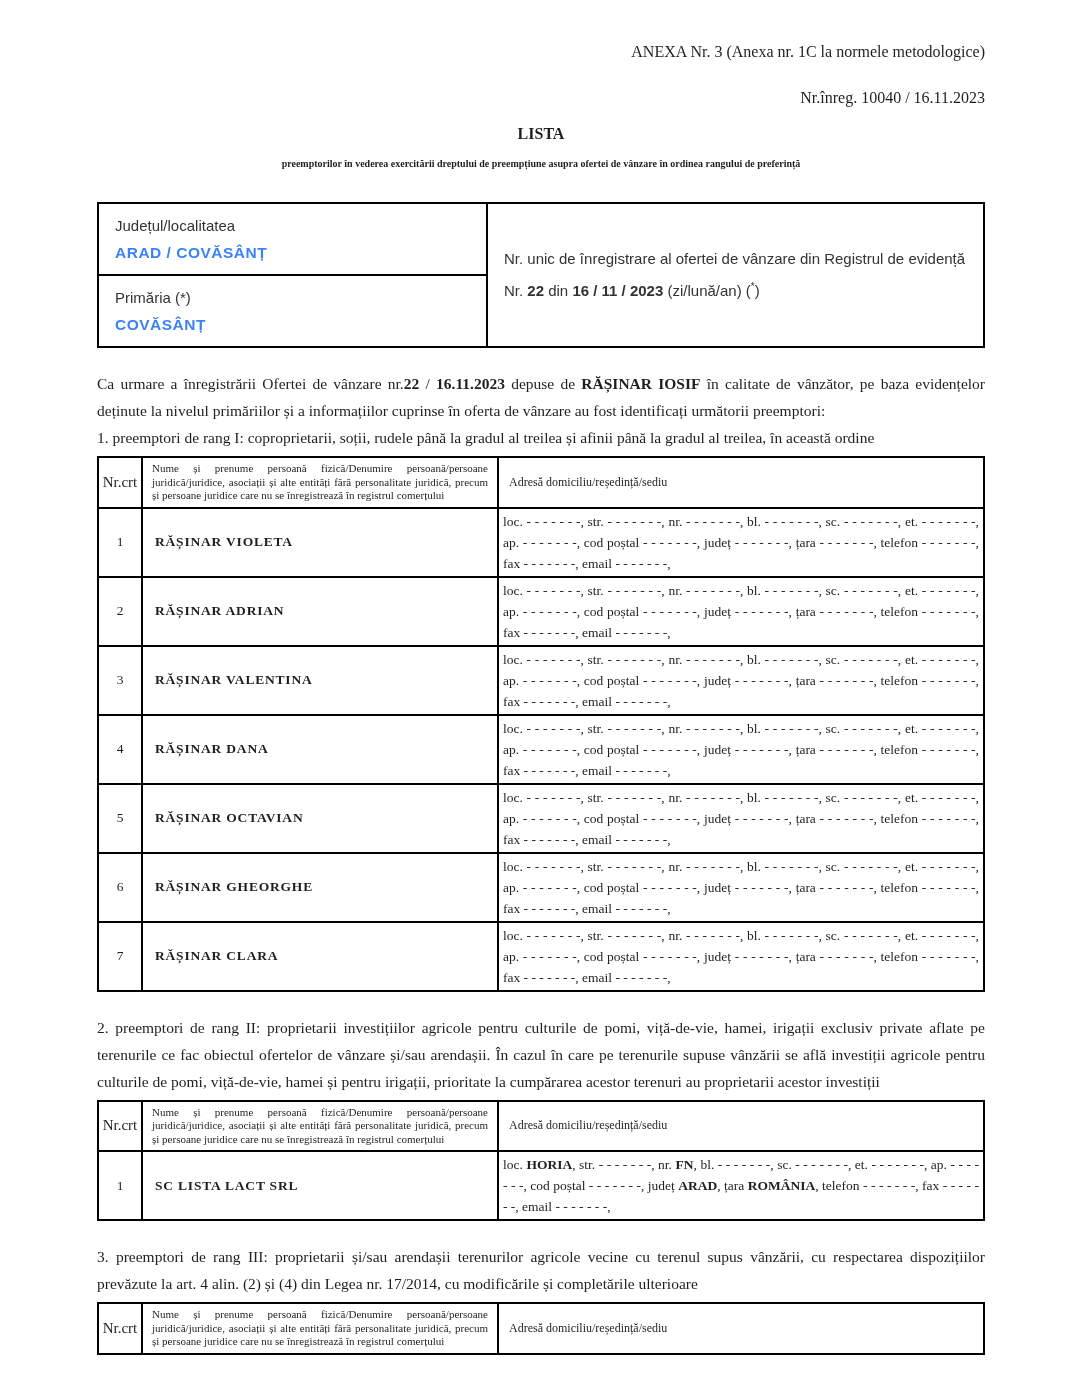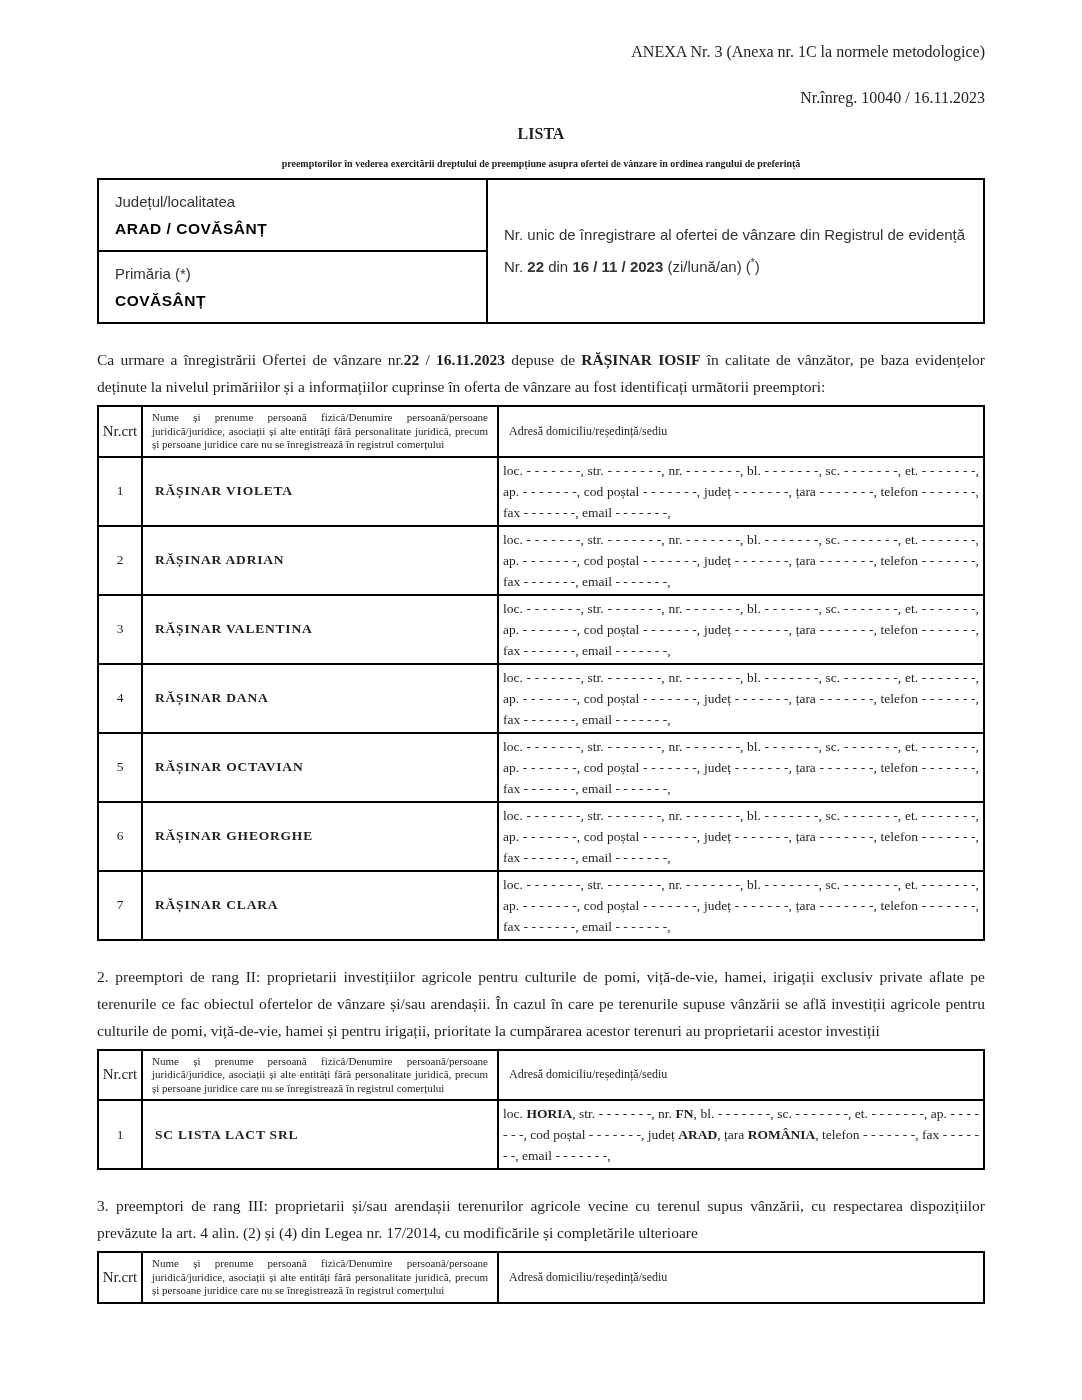--- a/index.html
+++ b/index.html
@@ -18,27 +18,28 @@
 
   .r-line { text-align: right; font-size: 16px; line-height: 20px; }
   .reg-line { margin-top: 26px; }
   .lista { margin-top: 15px; text-align: center; font-weight: bold; font-size: 16px; line-height: 22px; }
   .doc-title { margin-top: 4px; text-align: center; font-weight: bold; font-size: 10px; line-height: 29px; }
 
   
   .info-table {
     width: 100%;
     border-collapse: collapse;
+    margin-top: 24px;
     font-family: "Liberation Sans", sans-serif;
     color: #333333;
   }
   .info-table td { border: 2px solid #000; padding: 8px 16px; vertical-align: middle; }
   .info-left { width: 355px; }
   .info-label { font-size: 15px; line-height: 27px; }
-  .info-value { font-size: 15.5px; line-height: 27px; font-weight: bold; letter-spacing: 0.5px; color: #000000; }
+  .info-value { font-size: 15.5px; line-height: 27px; font-weight: bold; letter-spacing: 0.5px; color: #3b82f6; }
   .info-value span { font-weight: bold; }
   .info-right { font-size: 15px; line-height: 28px; }
   .info-right .just { text-align: justify; }
   .info-right .b, .runs .b { font-weight: bold; }
   sup { font-size: 10px; }
 
   
   .para { margin: 22px 0 0 0; font-size: 15.5px; line-height: 27px; text-align: justify; }
   .sec-line { margin: 0; font-size: 15.5px; line-height: 27px; text-align: justify; }
   .after-table { }
@@ -82,20 +83,21 @@
         <td class="info-left">
           <div class="info-label">Primăria (*)</div>
           <div class="info-value">COVĂSÂNȚ</div>
         </td>
       </tr>
     </tbody>
   </table>
 
   <p class="para runs"><span>Ca urmare a înregistrării Ofertei de vânzare nr.</span><span class="b">22</span><span> / </span><span class="b">16.11.2023</span><span> depuse de </span><span class="b">RĂȘINAR IOSIF</span><span> în calitate de vânzător, pe baza evidențelor deținute la nivelul primăriilor și a informațiilor cuprinse în oferta de vânzare au fost identificați următorii preemptori:</span></p>
 
+  <p class="sec-line">1. preemptori de rang I: coproprietarii, soții, rudele până la gradul al treilea și afinii până la gradul al treilea, în această ordine</p>
 
   <table class="data-table">
     <colgroup>
         <col class="col-nr">
         <col class="col-name">
         <col>
       </colgroup>
     <tbody>
       <tr>
         <th class="h-nr">Nr.crt</th>

